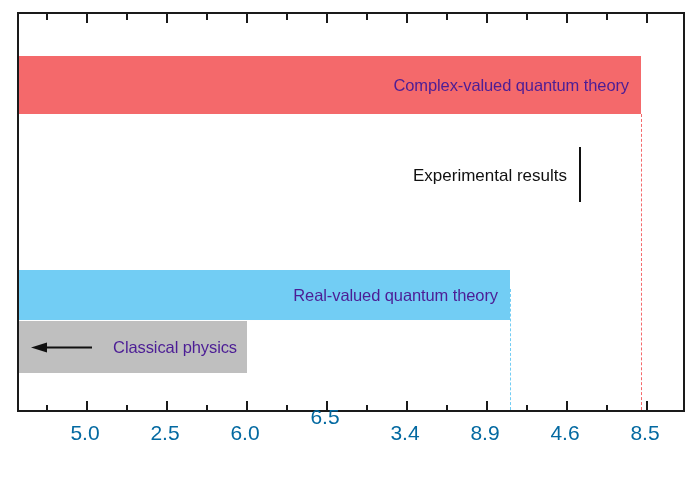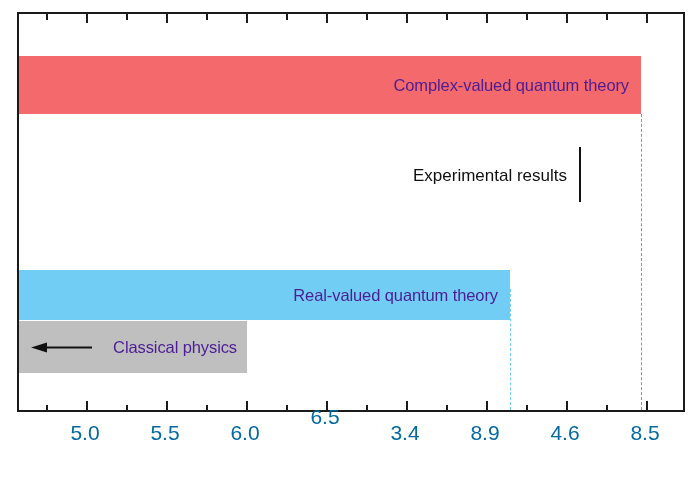--- a/index.html
+++ b/index.html
@@ -170,21 +170,21 @@
       <div class="tick tick-top tick-major-t" style="left:467px;"></div>
       <div class="tick tick-top tick-minor-t" style="left:507px;"></div>
       <div class="tick tick-top tick-major-t" style="left:547px;"></div>
       <div class="tick tick-top tick-minor-t" style="left:587px;"></div>
       <div class="tick tick-top tick-major-t" style="left:627px;"></div>
 
     </div>
   </div>
 
   <div class="ticklabel" style="left:85px; top:421px;">5.0</div>
-  <div class="ticklabel" style="left:165px; top:421px;">5.5</div>
+  <div class="ticklabel" style="left:165px; top:421px;">2.5</div>
   <div class="ticklabel" style="left:245px; top:421px;">6.0</div>
   <div class="ticklabel" style="left:325px; top:405px;">6.5</div>
   <div class="ticklabel" style="left:405px; top:421px;">3.4</div>
   <div class="ticklabel" style="left:485px; top:421px;">8.9</div>
   <div class="ticklabel" style="left:565px; top:421px;">4.6</div>
   <div class="ticklabel" style="left:645px; top:421px;">8.5</div>
 
 
 </div>
 

